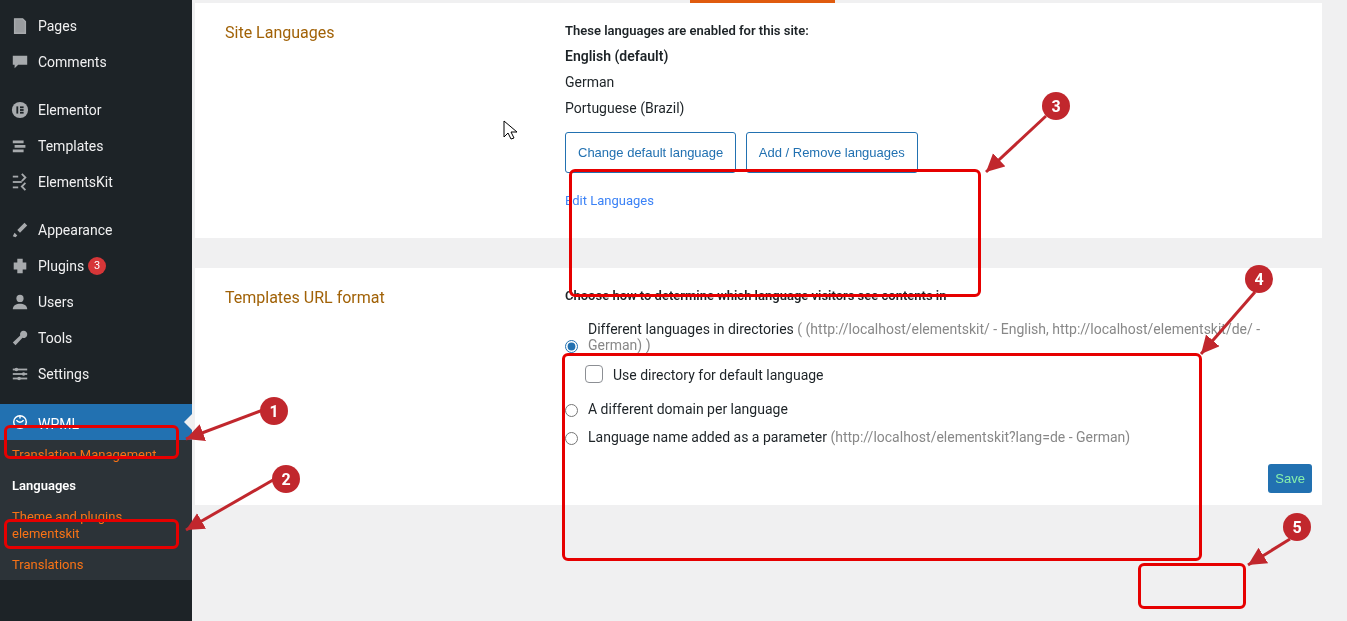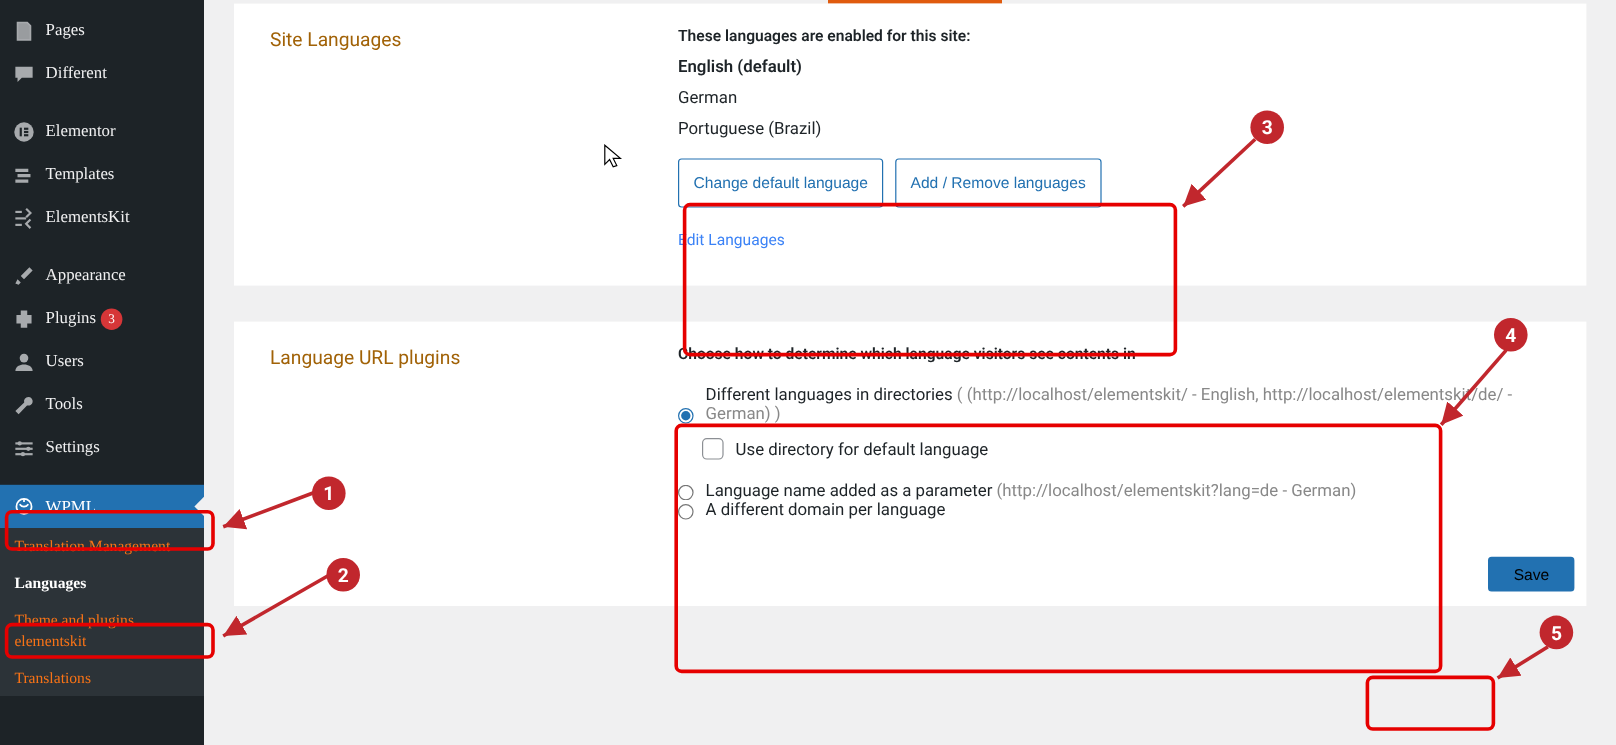--- a/index.html
+++ b/index.html
@@ -9,25 +9,24 @@
     color: #1d2327;
     font-size: 13px;
     width: 1347px;
     height: 621px;
     overflow: hidden;
     position: relative;
   }
   .sidebar {
     position: absolute;
     left: 0; top: 0;
-    width: 170px;
+    width: 192px;
     height: 100%;
     background: #1d2327;
     color: #f0f0f1;
-    font-family: Liberation Serif, serif;
   }
   .menu-item {
     display: flex;
     align-items: center;
     padding: 8px 10px;
     font-size: 14px;
     color: #f0f0f1;
     cursor: pointer;
     position: relative;
   }
@@ -145,24 +144,24 @@
     margin-top: 2px;
     accent-color: #2271b1;
   }
   .hint { color: #888; }
   .check-row { margin-left: 20px; margin-bottom: 18px; }
   .check-row .chk {
     width:18px;height:18px;border:1px solid #8c8f94;border-radius:4px;flex-shrink:0;margin-right:10px;
   }
   .btn-primary {
     background: #2271b1;
-    color: #000000;
+    color: #86efac;
     border: none;
     border-radius: 3px;
-    padding: 7px 21px;
+    padding: 7px 7px;
     font-size: 13px;
     cursor: pointer;
   }
 
   
   .marker {
     position: absolute;
     width: 28px; height: 28px;
     border-radius: 50%;
     background: #c1272d;
@@ -212,21 +211,21 @@
         </svg>
     </span>
     <span>Pages</span>
   </div>
   <div class="menu-item">
     <span class="icon">
       <svg width="18" height="18" viewBox="0 0 20 20" fill="currentColor">
           <path d="M2 3h16v10H8l-4 4v-4H2z"></path>
         </svg>
     </span>
-    <span>Different</span>
+    <span>Comments</span>
   </div>
   <div class="menu-sep"></div>
   <div class="menu-item">
     <span class="icon">
       <svg width="18" height="18" viewBox="0 0 20 20" fill="currentColor">
           <circle cx="10" cy="10" r="9"></circle>
           <rect x="6" y="6" width="2" height="8" fill="#1d2327"></rect>
           <rect x="10" y="6" width="4" height="2" fill="#1d2327"></rect>
           <rect x="10" y="9" width="4" height="2" fill="#1d2327"></rect>
           <rect x="10" y="12" width="4" height="2" fill="#1d2327"></rect>
@@ -346,47 +345,47 @@
         <button class="btn-outline">Add / Remove languages</button>
         <br>
         <span class="link">Edit Languages</span>
       </div>
     </div>
   </div>
 
   <div class="panel" style="padding-bottom:60px;">
     <div class="panel-grid">
       <div class="panel-left">
-        <h2 class="panel-header">Language URL plugins</h2>
+        <h2 class="panel-header">Templates URL format</h2>
       </div>
       <div class="panel-right">
         <p style="font-weight:600;font-size:13px;margin-bottom:18px;">Choose how to determine which language visitors see contents in</p>
 
         <label class="radio-row">
           <input type="radio" name="urlfmt" checked="" style="">
           <span>
             <span>Different languages in directories</span><span class="hint"> ( (http://localhost/elementskit/ - English, http://localhost/elementskit/de/ - German) )</span>
           </span>
         </label>
 
         <label class="check-row">
           <span class="chk"></span>
           <span>Use directory for default language</span>
         </label>
 
+        <label class="radio-row">
+          <input type="radio" name="urlfmt" style="">
+          <span>A different domain per language</span>
+        </label>
+
         <label class="radio-row" style="margin-bottom:0;">
           <input type="radio" name="urlfmt" style="">
           <span>
             <span>Language name added as a parameter</span><span class="hint"> (http://localhost/elementskit?lang=de - German)</span>
           </span>
-        </label>
-
-        <label class="radio-row">
-          <input type="radio" name="urlfmt" style="">
-          <span>A different domain per language</span>
         </label>
       </div>
     </div>
     <button class="btn-primary" style="position:absolute;right:10px;bottom:12px;">Save</button>
   </div>
 </div>
 
 <div class="red-box" style="left:4px;top:425px;width:175px;height:34px;"></div>
 <div class="red-box" style="left:4px;top:519px;width:175px;height:30px;"></div>
 <div class="red-box" style="left:569px;top:169px;width:412px;height:128px;"></div>

